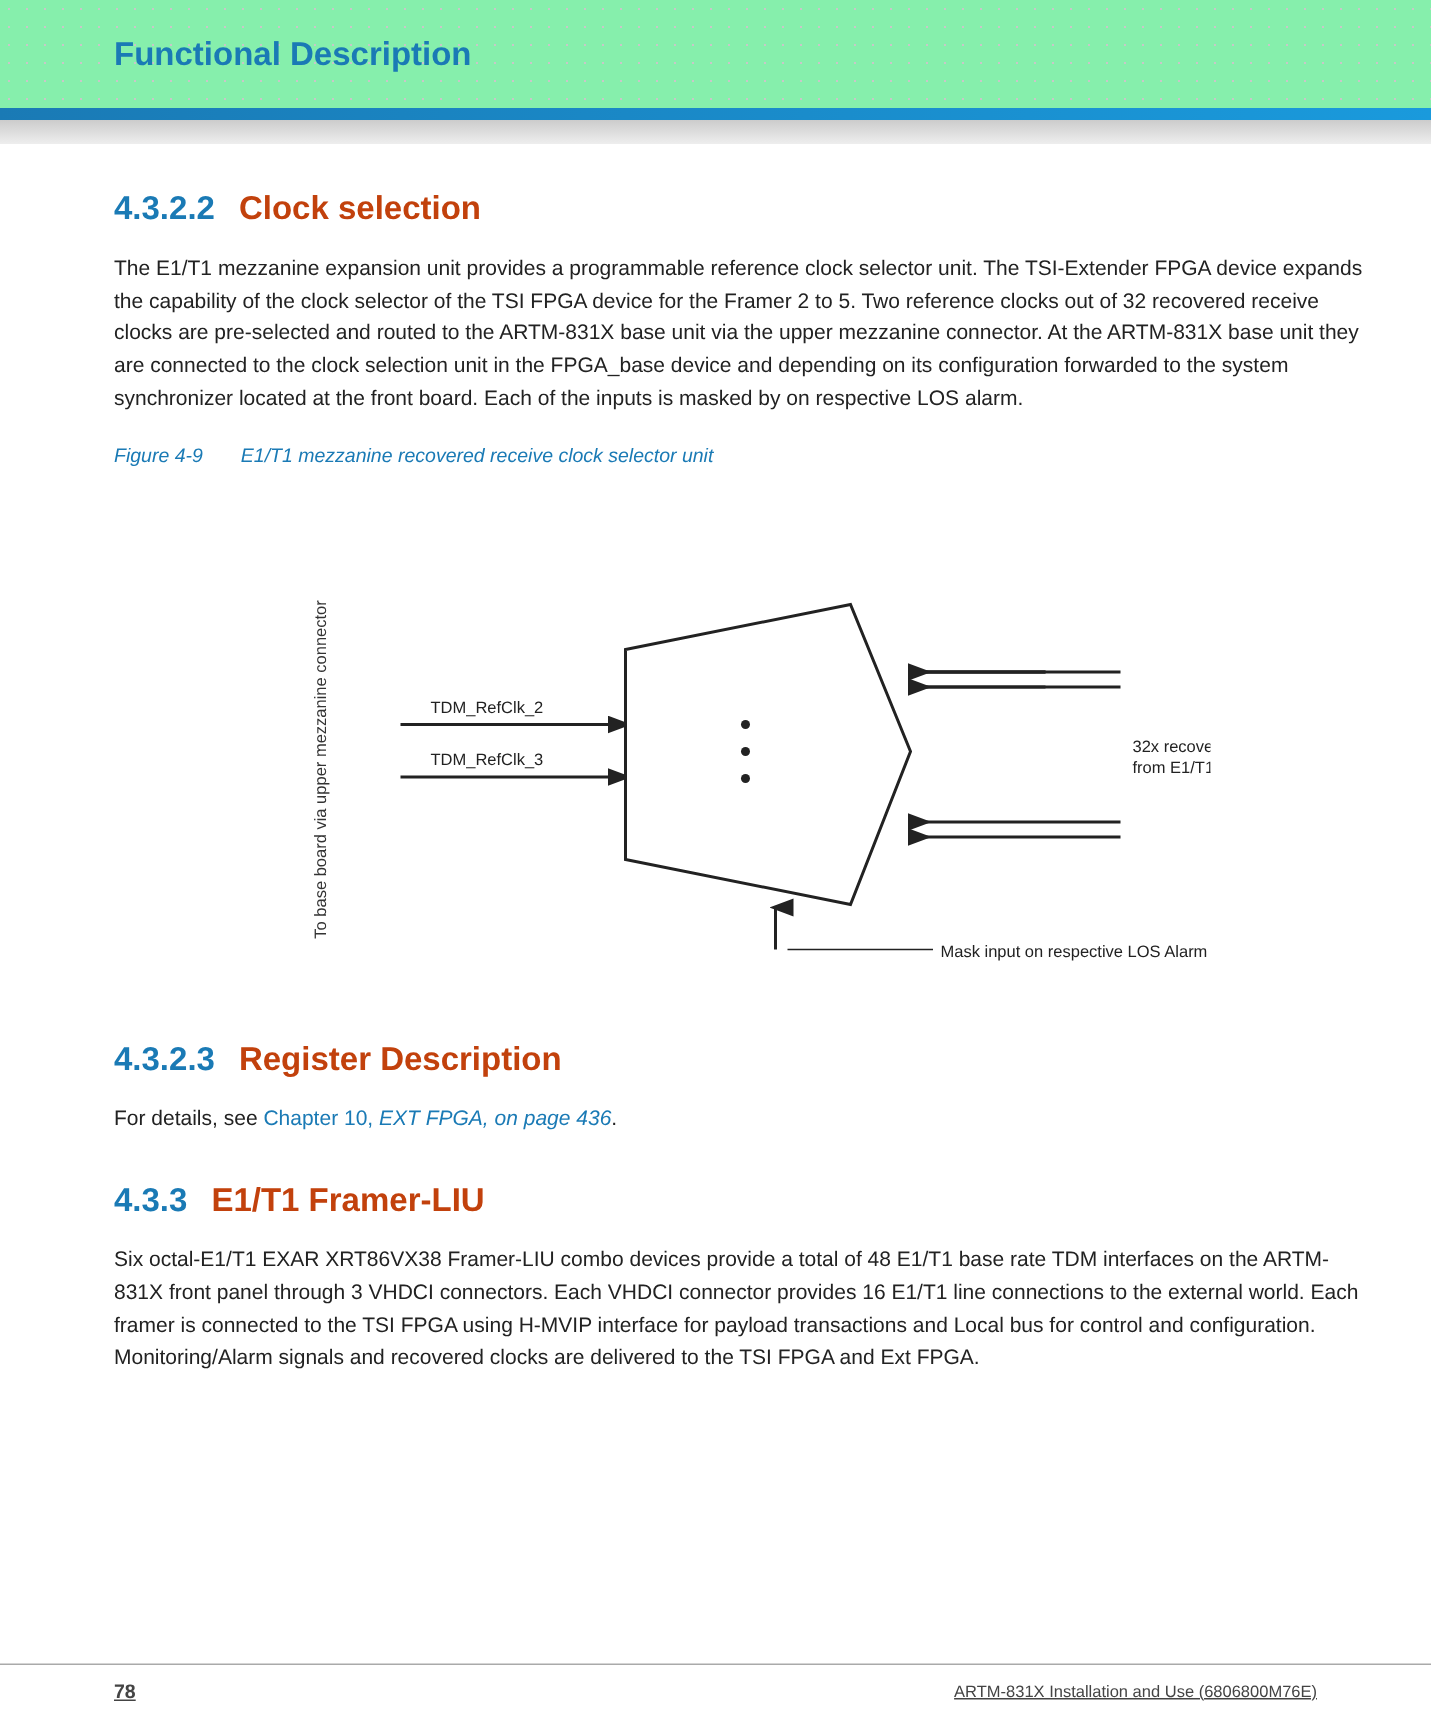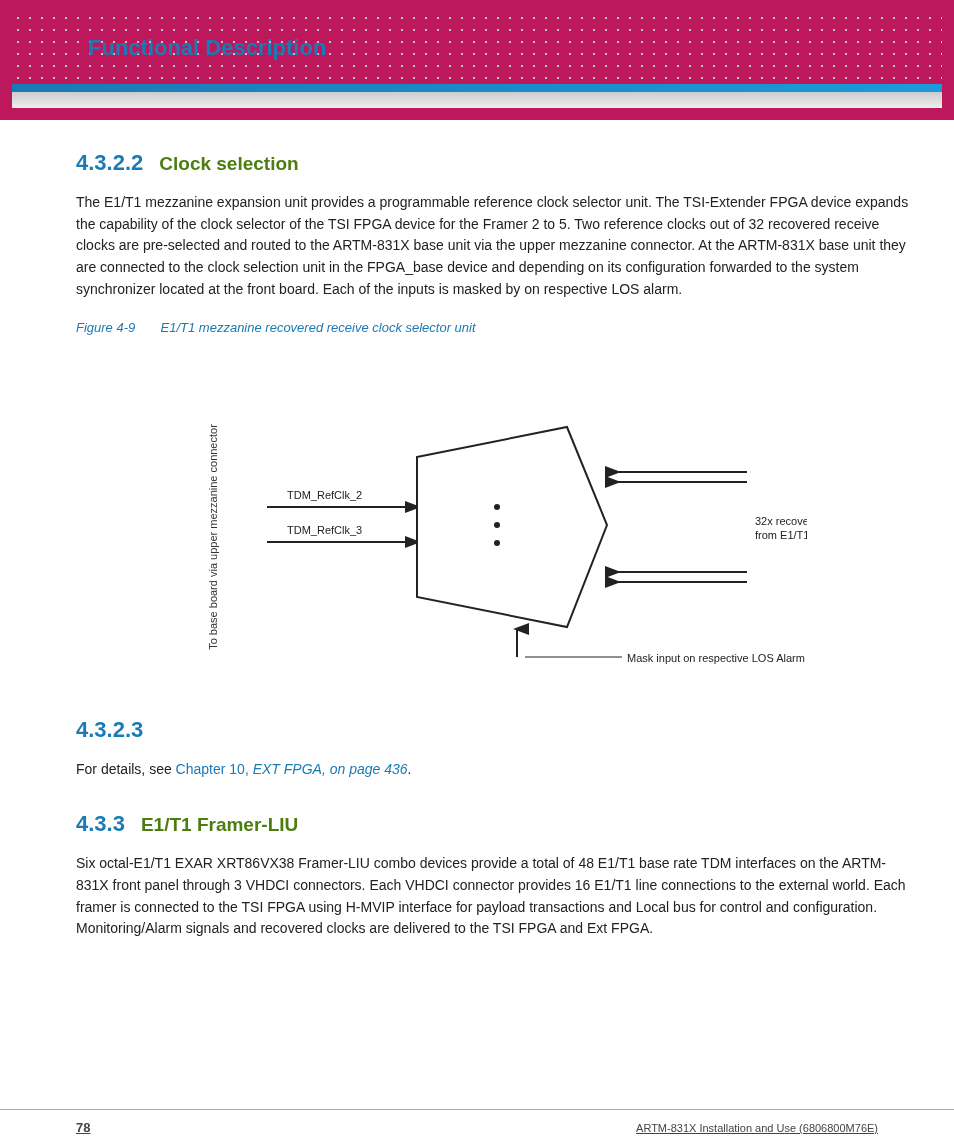--- a/index.html
+++ b/index.html
@@ -9,22 +9,22 @@
       min-height: 1145px;
       background: #ffffff;
       font-family: Arial, Helvetica, sans-serif;
       font-size: 14px;
       color: #222;
       position: relative;
     }
 
     
     .header-top {
-      background: #be185d;
-      padding: 12px;
+      background: #86efac;
+      padding: 0;
       position: relative;
     }
 
     .dot-pattern {
       width: 100%;
       height: 72px;
       background-image: radial-gradient(circle, #c8c8c8 1px, transparent 1px);
       background-size: 12px 12px;
       position: relative;
     }
@@ -69,23 +69,23 @@
     }
 
     .section-number {
       font-size: 22px;
       font-weight: bold;
       color: #1a7ab5;
       white-space: nowrap;
     }
 
     .section-title {
-      font-size: 19px;
-      font-weight: bold;
-      color: #4d7c0f;
+      font-size: 22px;
+      font-weight: bold;
+      color: #c2410c;
     }
 
     .section-body {
       margin-left: 0;
       line-height: 1.55;
       color: #222;
       font-size: 14px;
       margin-bottom: 20px;
     }
 
@@ -236,20 +236,21 @@
         <text x="440" y="285" font-size="11" fill="#222">Mask input on respective LOS Alarm</text>
 
         <line x1="435" y1="280" x2="338" y2="280" stroke="#222" stroke-width="1"></line>
       </svg>
     </div>
   </div>
 
   <div class="section-223">
     <div class="section-heading">
       <span class="section-number">4.3.2.3</span>
+      <span class="section-title">Register Description</span>
     </div>
 
     <p class="section-body">
       <span>For details, see </span><a class="inline-link" href="#"><span>Chapter 10,</span><span class="inline-link-italic"> EXT FPGA, on page 436</span></a><span>.</span>
     </p>
   </div>
 
   <div class="section-33">
     <div class="section-heading">
       <span class="section-number">4.3.3</span>

